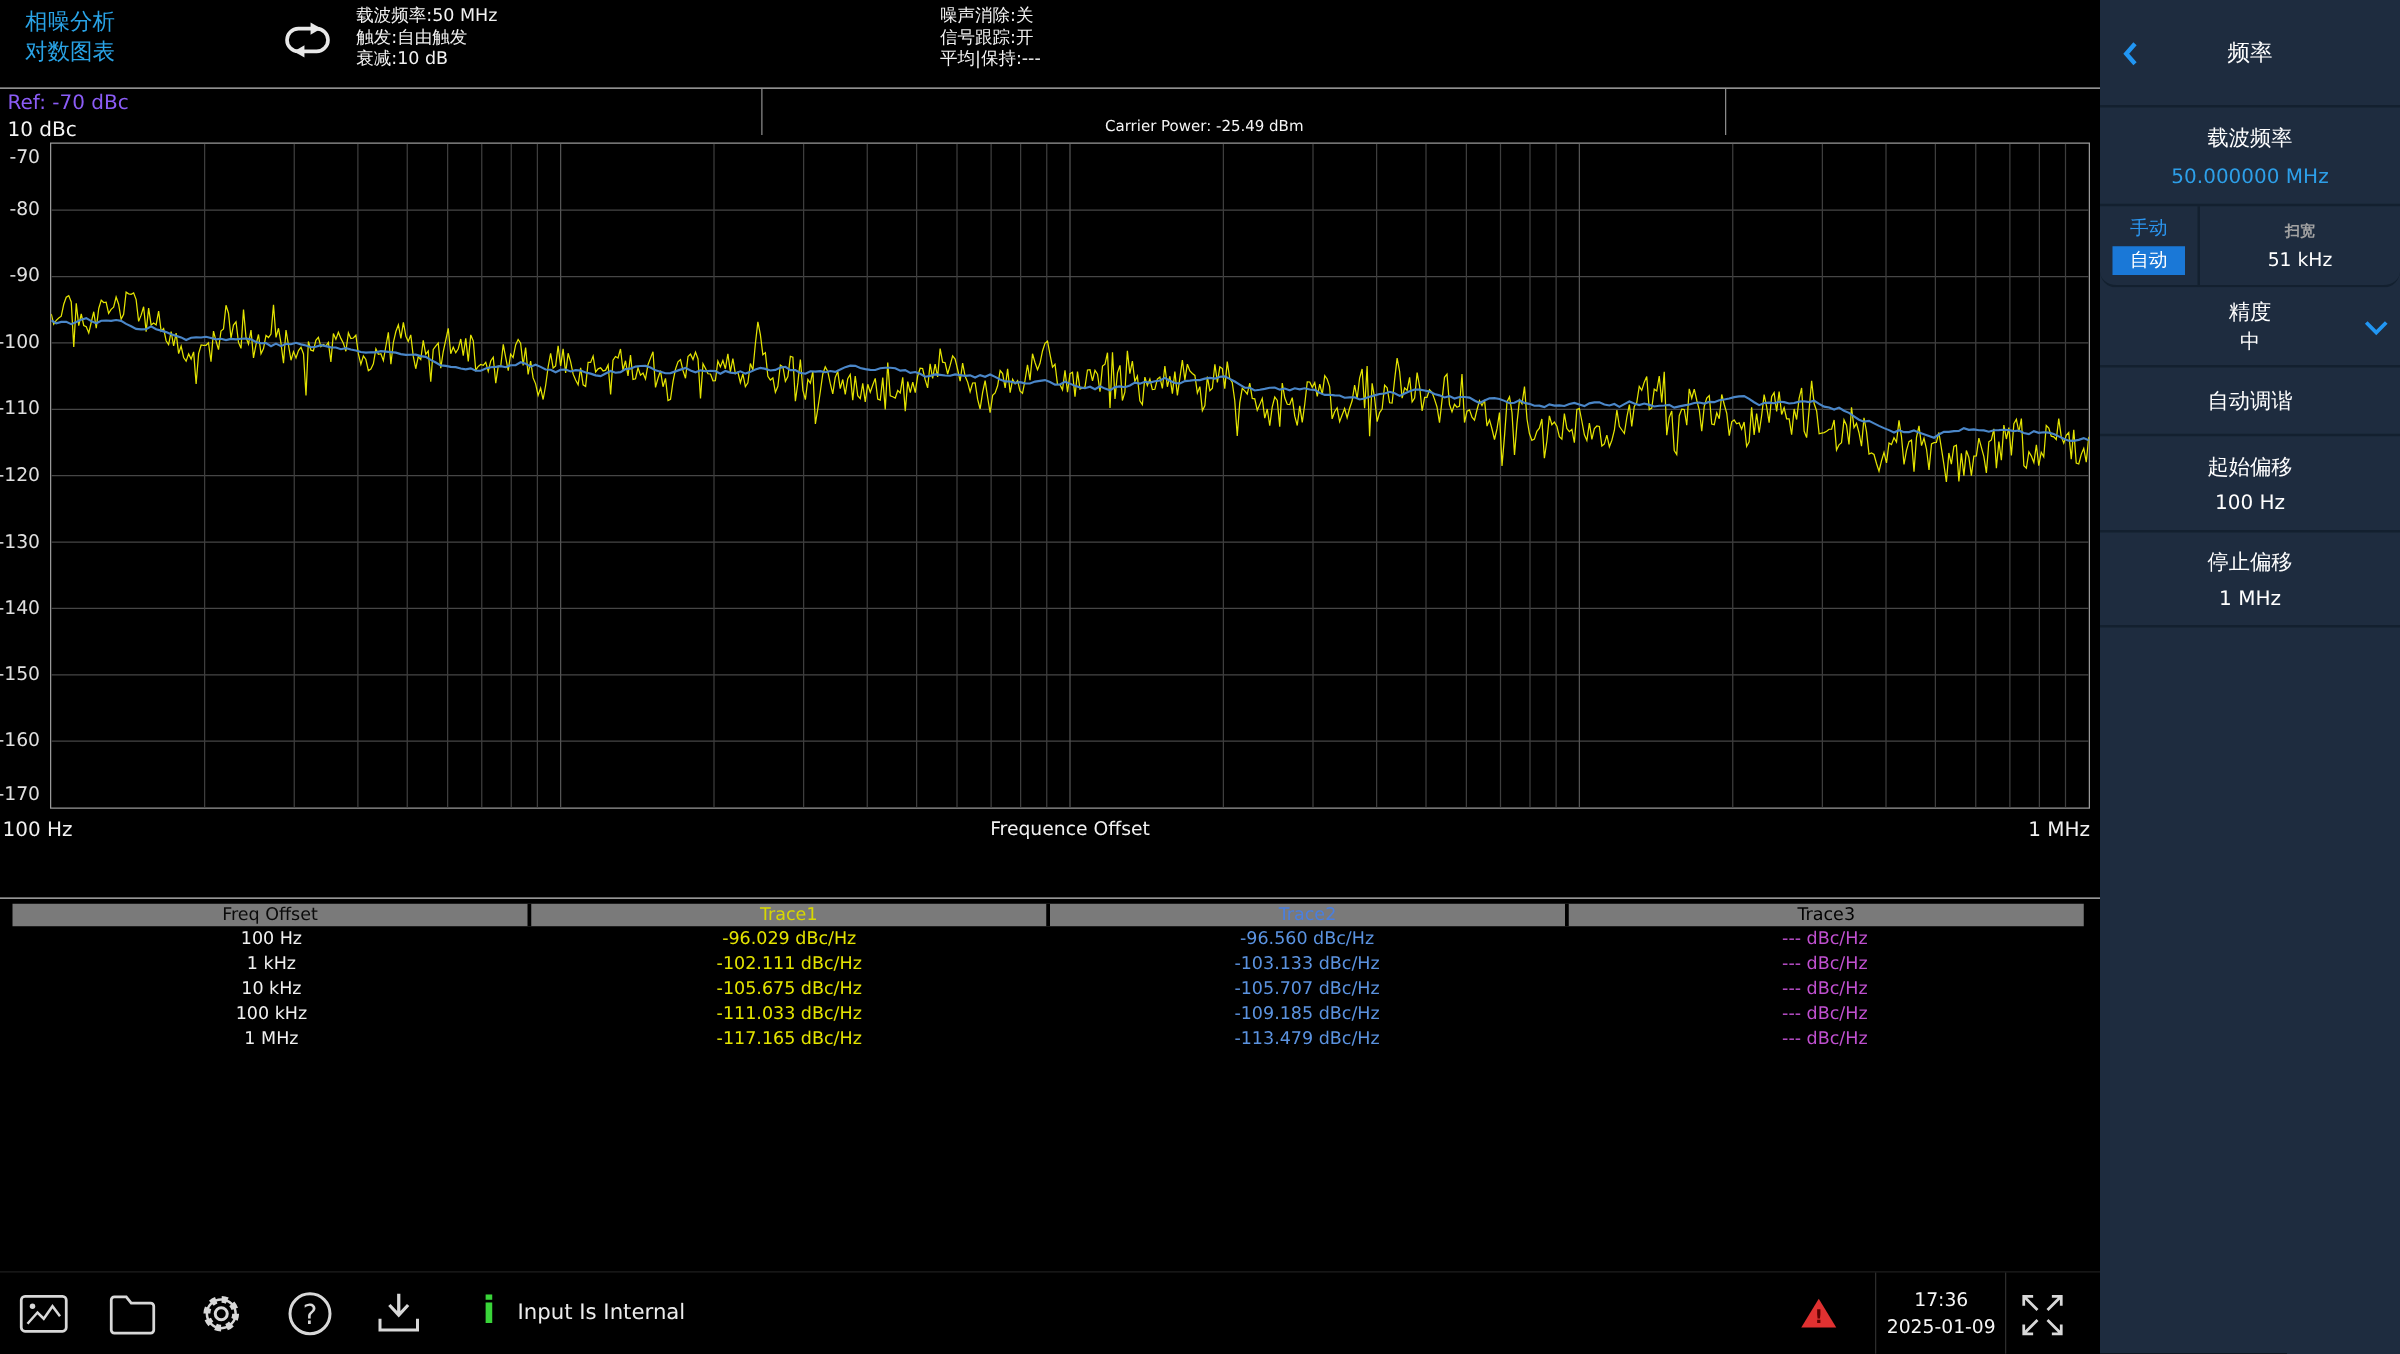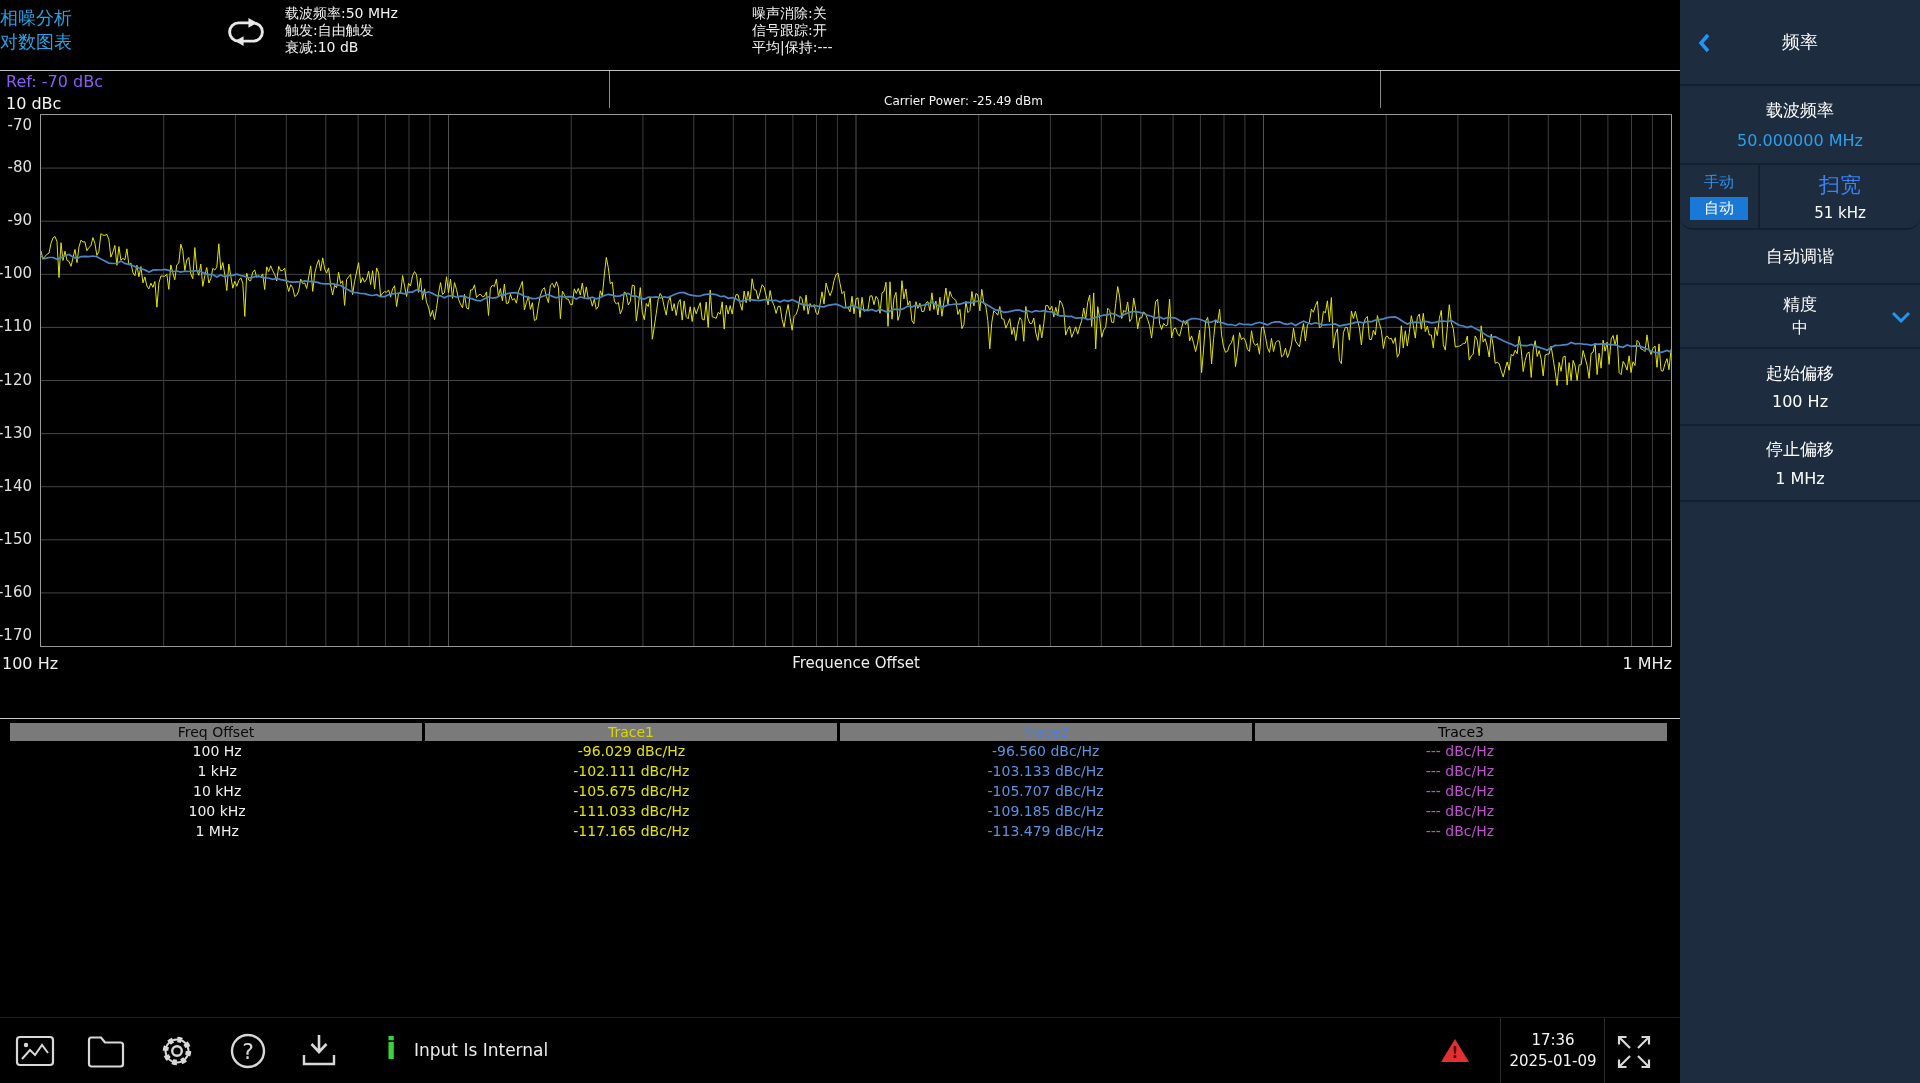--- a/index.html
+++ b/index.html
@@ -1,21 +1,21 @@
 <!DOCTYPE html>
 <html><head>
 <meta charset="utf-8">
 <style>
   html,body{margin:0;padding:0;background:#000;}
   body{width:1920px;height:1083px;overflow:hidden;font-family:"DejaVu Sans","Liberation Sans",sans-serif;color:#fff;}
   .screen{position:relative;width:1920px;height:1083px;background:#000;}
 
   
   .topbar{position:absolute;left:0;top:0;width:1680px;height:70px;background:#000;}
-  .app-title{position:absolute;left:0;top:6px;font-size:18px;line-height:24px;color:#29a3e6;}
+  .app-title{position:absolute;left:20px;top:6px;font-size:18px;line-height:24px;color:#29a3e6;}
   .loop-icon{position:absolute;left:224px;top:15px;}
   .info-block{position:absolute;top:5px;font-size:14px;line-height:17px;color:#f2f2f2;white-space:nowrap;}
   .info-left{left:285px;}
   .info-right{left:752px;}
   .topbar-sep{position:absolute;left:0;top:70px;width:1680px;height:1px;background:#c0c0c0;}
   .tick-sep{position:absolute;top:71px;width:1px;height:37px;background:#8a8a8a;}
 
   
   .ref-label{position:absolute;left:6px;top:72px;font-size:16px;color:#8b5cf6;}
   .scale-label{position:absolute;left:6px;top:94px;font-size:16px;color:#f5f5f5;}
@@ -62,21 +62,21 @@
   .sig{height:74px;display:block;padding:0;}
   .sig .sb-label{text-align:center;padding-top:10px;}
   .toggle-row{display:flex;height:27px;margin-top:8px;}
   .tg{flex:1;text-align:center;line-height:27px;font-size:16px;color:#fff;cursor:pointer;}
   .tg.sel{background:#1a78d7;}
   .span-item{height:65px;flex-direction:row;padding:0;border-radius:13px;}
   .span-left{width:80px;height:100%;border-right:2px solid #13202f;box-sizing:border-box;display:flex;flex-direction:column;align-items:center;justify-content:center;gap:5px;}
   .manual{color:#2b95ef;font-size:15px;cursor:pointer;}
   .auto-btn{background:#1a78d7;color:#fff;font-size:15px;padding:2px 14px;cursor:pointer;}
   .span-right{flex:1;display:flex;flex-direction:column;align-items:center;justify-content:center;gap:5px;}
-  .sr-label{font-size:21px;color:#3b82f6;}
+  .sr-label{font-size:12px;color:#a3a3a3;font-weight:bold;}
   .sr-value{font-size:15px;color:#fff;}
   .chev-down{position:absolute;right:8px;top:50%;margin-top:-7px;}
 </style>
 </head>
 <body>
 
 <div class="screen">
 
   <div class="topbar">
     <div class="app-title">
@@ -296,34 +296,34 @@
       <div class="span-left">
         <div class="manual">手动</div>
         <div class="auto-btn">自动</div>
       </div>
       <div class="span-right">
         <div class="sr-label">扫宽</div>
         <div class="sr-value">51 kHz</div>
       </div>
     </div>
 
-    <div class="sb-item" style="height:55px;justify-content:center">
-      <div class="sb-label">自动调谐</div>
-    </div>
-
     <div class="sb-item" style="height:64px">
       <div class="sb-label">精度</div>
       <div class="sb-value">中</div>
       <div class="chev-down">
         <svg width="22" height="14" viewBox="0 0 22 14">
           <polyline points="3,3 11,11 19,3" stroke="#2196f3" stroke-width="3" fill="none"></polyline>
         </svg>
       </div>
     </div>
 
+    <div class="sb-item" style="height:55px;justify-content:center">
+      <div class="sb-label">自动调谐</div>
+    </div>
+
     <div class="sb-item" style="height:77px">
       <div class="sb-label">起始偏移</div>
       <div class="sb-value">100 Hz</div>
     </div>
 
     <div class="sb-item" style="height:76px">
       <div class="sb-label">停止偏移</div>
       <div class="sb-value">1 MHz</div>
     </div>
   </div>

